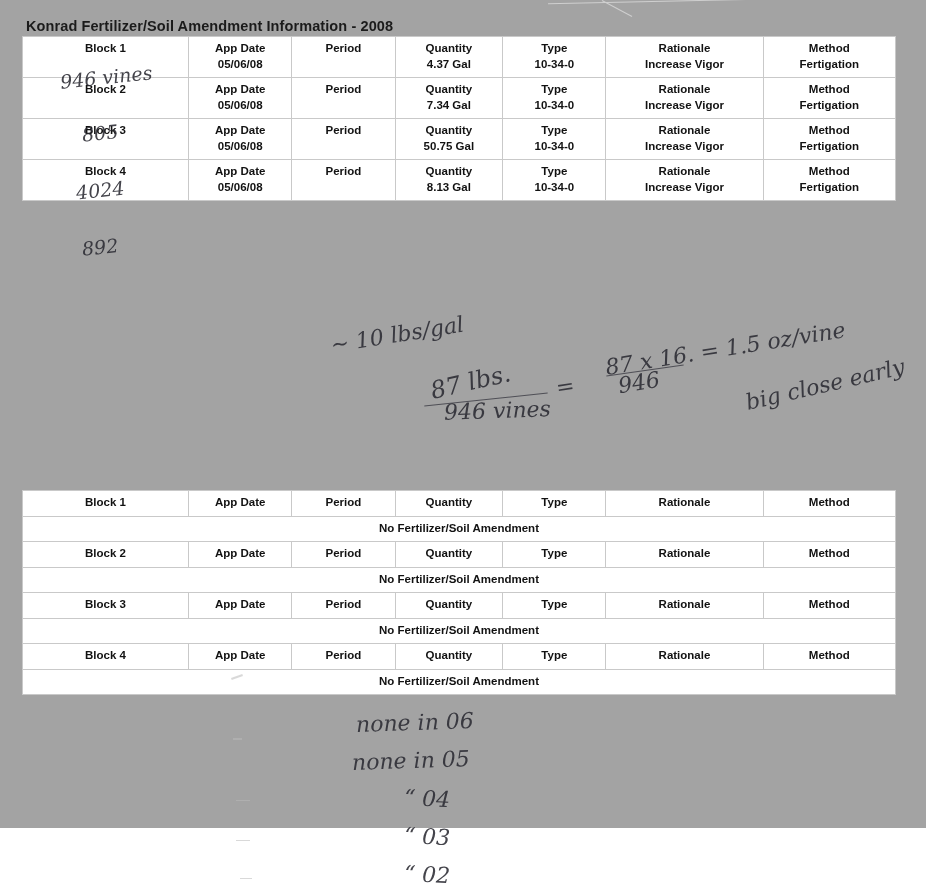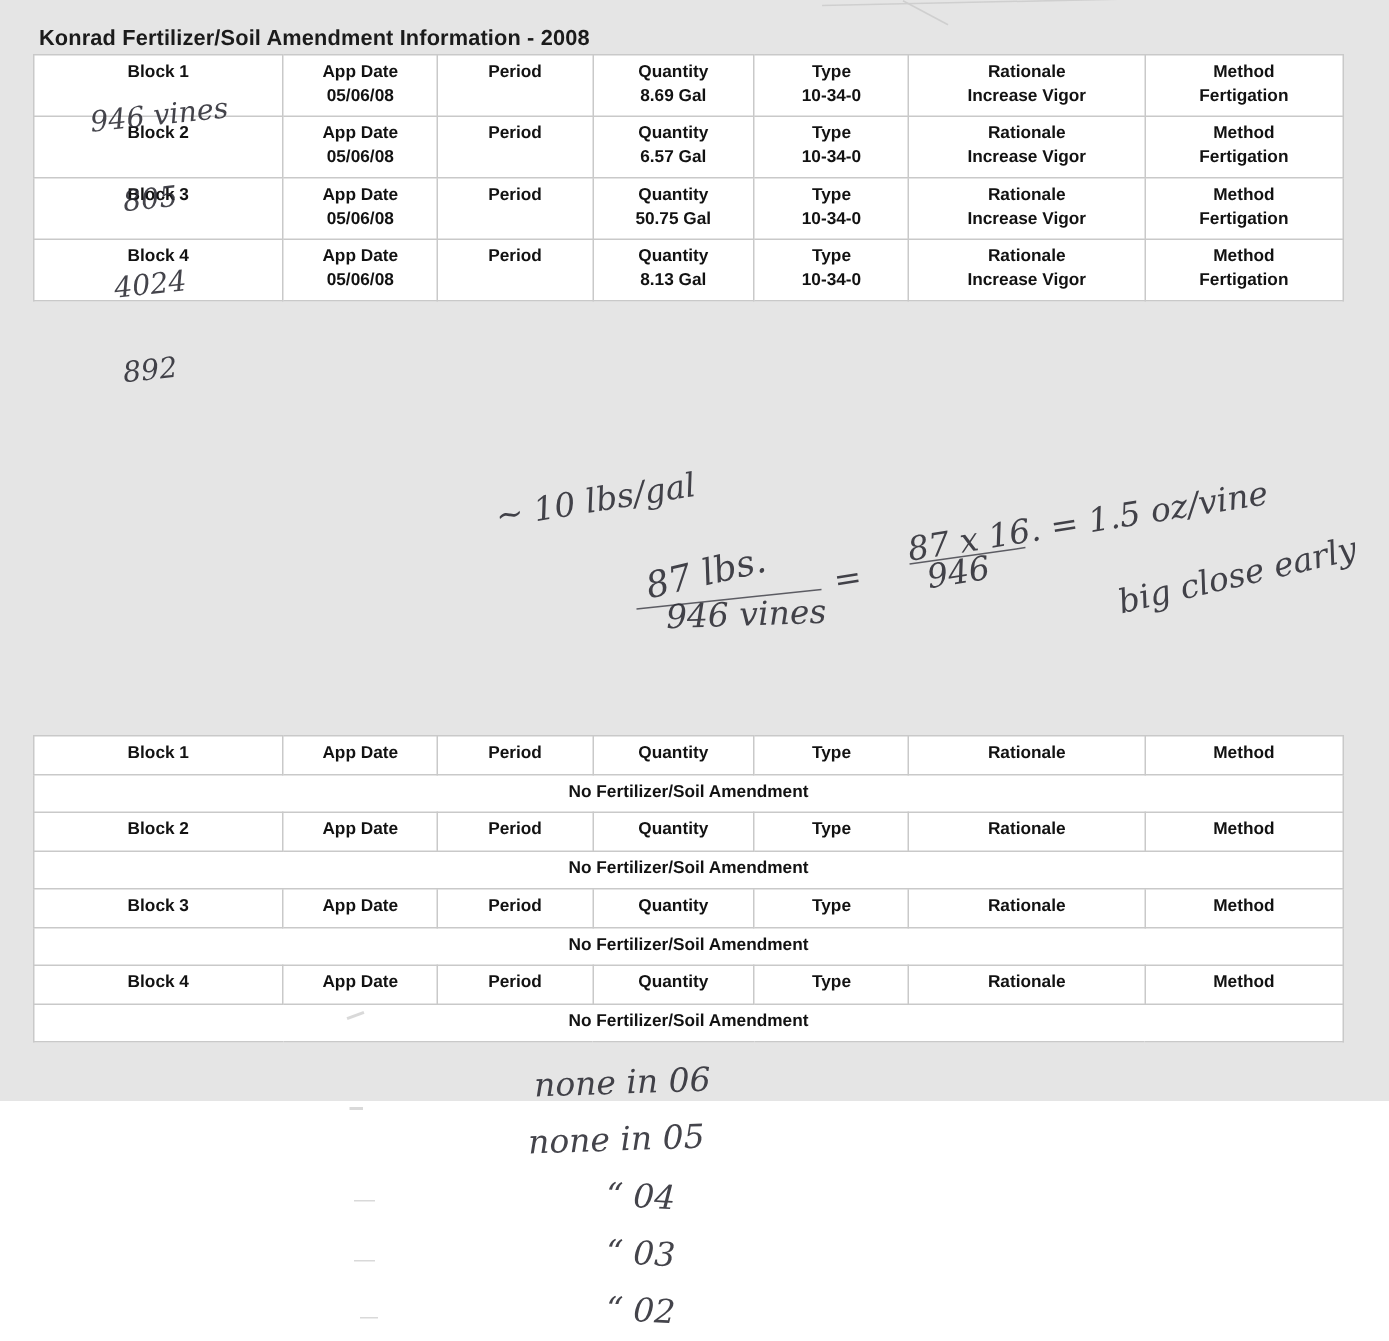--- a/index.html
+++ b/index.html
@@ -12,22 +12,22 @@
     height: 894px;
     position: relative;
     font-family: "Liberation Sans", sans-serif;
     color: #101010;
     overflow: hidden;
   }
   .page {
     position: absolute;
     left: 0; top: 0;
     width: 926px;
-    height: 734px;
-    background: #e5e5e5;
+    height: 828px;
+    background: #a3a3a3;
   }
 
   
   .scan-edge {
     position: absolute;
     background: #cfcfcf;
   }
 
   
   .section-title {
@@ -136,21 +136,21 @@
         <td>
             <div class="cell-inner"><span class="hdr-label">Block 1</span><span class="blank"></span></div>
           </td>
         <td>
             <div class="cell-inner"><span class="hdr-label">App Date</span><br><span class="val">05/06/08</span></div>
           </td>
         <td>
             <div class="cell-inner"><span class="hdr-label">Period</span><br><span class="val"></span></div>
           </td>
         <td>
-            <div class="cell-inner"><span class="hdr-label">Quantity</span><br><span class="val">8.69 Gal</span></div>
+            <div class="cell-inner"><span class="hdr-label">Quantity</span><br><span class="val">4.37 Gal</span></div>
           </td>
         <td>
             <div class="cell-inner"><span class="hdr-label">Type</span><br><span class="val">10-34-0</span></div>
           </td>
         <td>
             <div class="cell-inner"><span class="hdr-label">Rationale</span><br><span class="val">Increase Vigor</span></div>
           </td>
         <td>
             <div class="cell-inner"><span class="hdr-label">Method</span><br><span class="val">Fertigation</span></div>
           </td>
@@ -160,21 +160,21 @@
         <td>
             <div class="cell-inner"><span class="hdr-label">Block 2</span><span class="blank"></span></div>
           </td>
         <td>
             <div class="cell-inner"><span class="hdr-label">App Date</span><br><span class="val">05/06/08</span></div>
           </td>
         <td>
             <div class="cell-inner"><span class="hdr-label">Period</span><br><span class="val"></span></div>
           </td>
         <td>
-            <div class="cell-inner"><span class="hdr-label">Quantity</span><br><span class="val">6.57 Gal</span></div>
+            <div class="cell-inner"><span class="hdr-label">Quantity</span><br><span class="val">7.34 Gal</span></div>
           </td>
         <td>
             <div class="cell-inner"><span class="hdr-label">Type</span><br><span class="val">10-34-0</span></div>
           </td>
         <td>
             <div class="cell-inner"><span class="hdr-label">Rationale</span><br><span class="val">Increase Vigor</span></div>
           </td>
         <td>
             <div class="cell-inner"><span class="hdr-label">Method</span><br><span class="val">Fertigation</span></div>
           </td>

